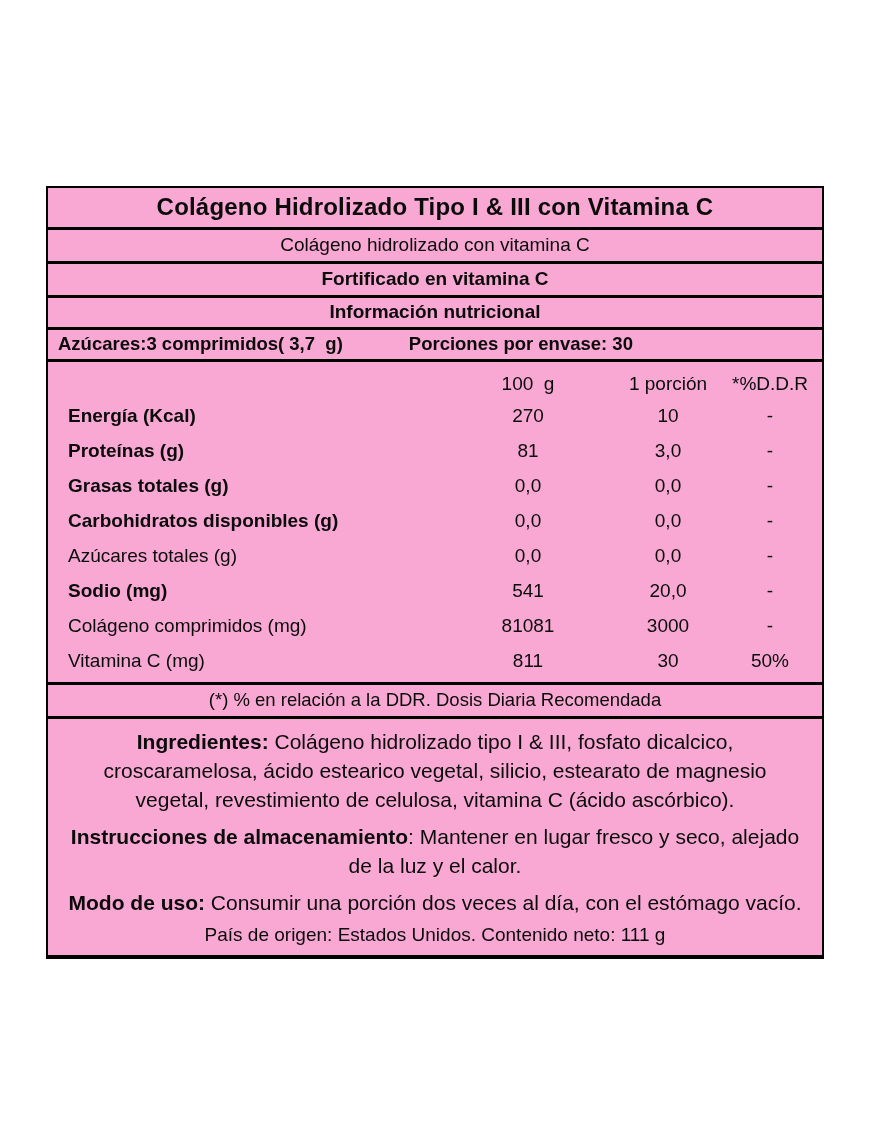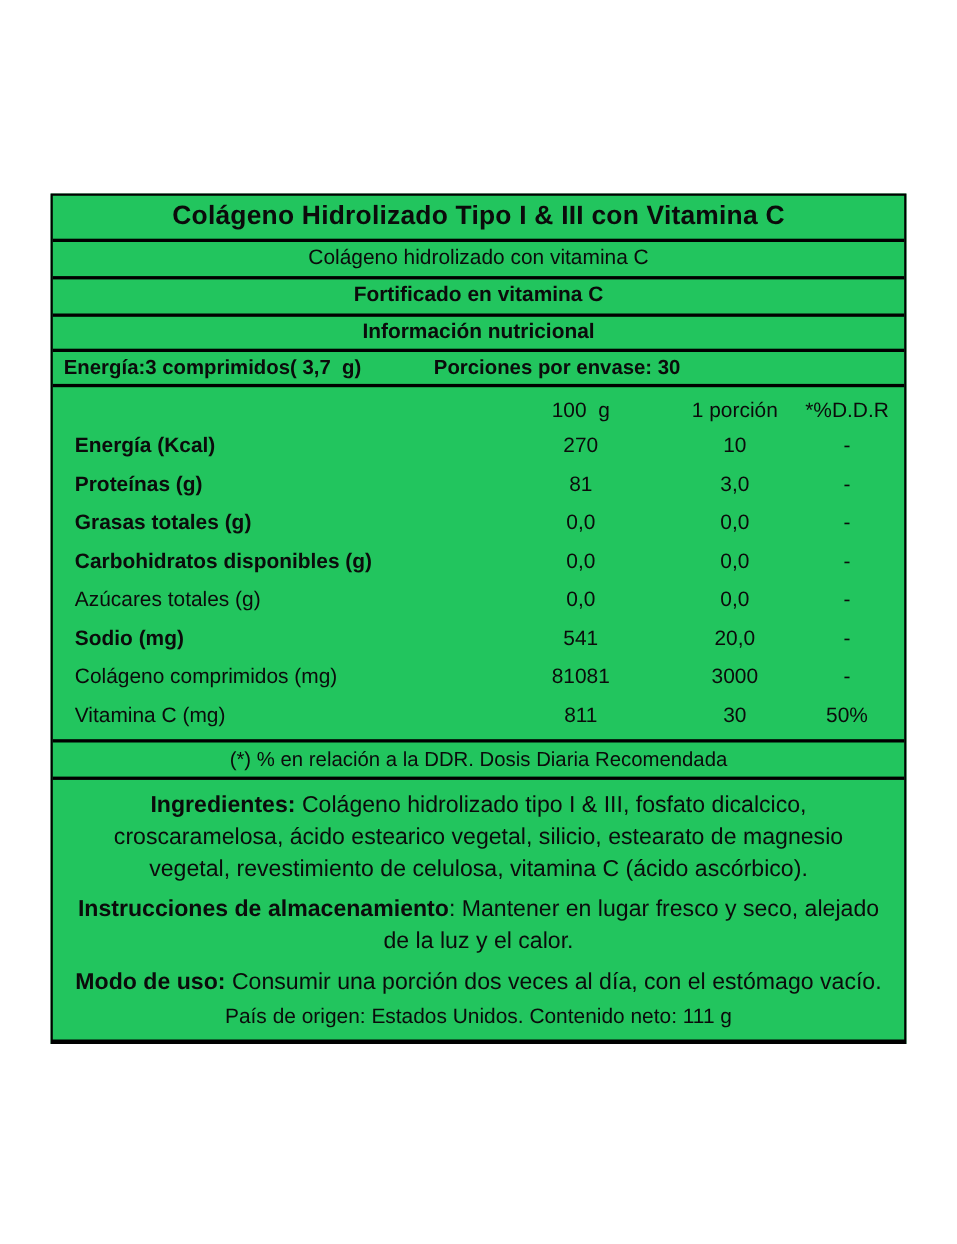--- a/index.html
+++ b/index.html
@@ -12,25 +12,25 @@
     width: 870px;
     height: 1131px;
     background: #ffffff;
     font-family: "Liberation Sans", sans-serif;
     color: #0b0b0b;
     overflow: hidden;
   }
   .label {
     position: absolute;
     left: 46px;
-    top: 176px;
+    top: 186px;
     width: 774px;
     border: 2px solid #000;
     border-bottom-width: 4px;
-    background: #22c55e;
+    background: #f9a8d4;
   }
   .rule-bottom { border-bottom: 3px solid #000; }
 
   .title-row {
     text-align: center;
     font-size: 24px;
     font-weight: bold;
     padding: 5px 4px 6px;
     letter-spacing: 0.2px;
   }
@@ -106,21 +106,21 @@
 
     <div class="title-row rule-bottom">Colágeno Hidrolizado Tipo I &amp; III con Vitamina C</div>
 
     <div class="subtitle-row rule-bottom">Colágeno hidrolizado con vitamina C</div>
 
     <div class="fortified-row rule-bottom">Fortificado en vitamina C</div>
 
     <div class="info-row rule-bottom">Información nutricional</div>
 
     <div class="portion-row rule-bottom">
-      <span class="p1">Energía:</span>
+      <span class="p1">Azúcares:</span>
       <span class="p2">3 comprimidos</span>
       <span class="p3">( 3,7&nbsp; g)</span>
       <span class="p4">Porciones por envase: 30</span>
     </div>
 
     <div class="table-section rule-bottom">
       <div class="trow thead">
         <span class="tname"></span>
         <span class="tval">100&nbsp; g</span>
         <span class="tval">1 porción</span>

